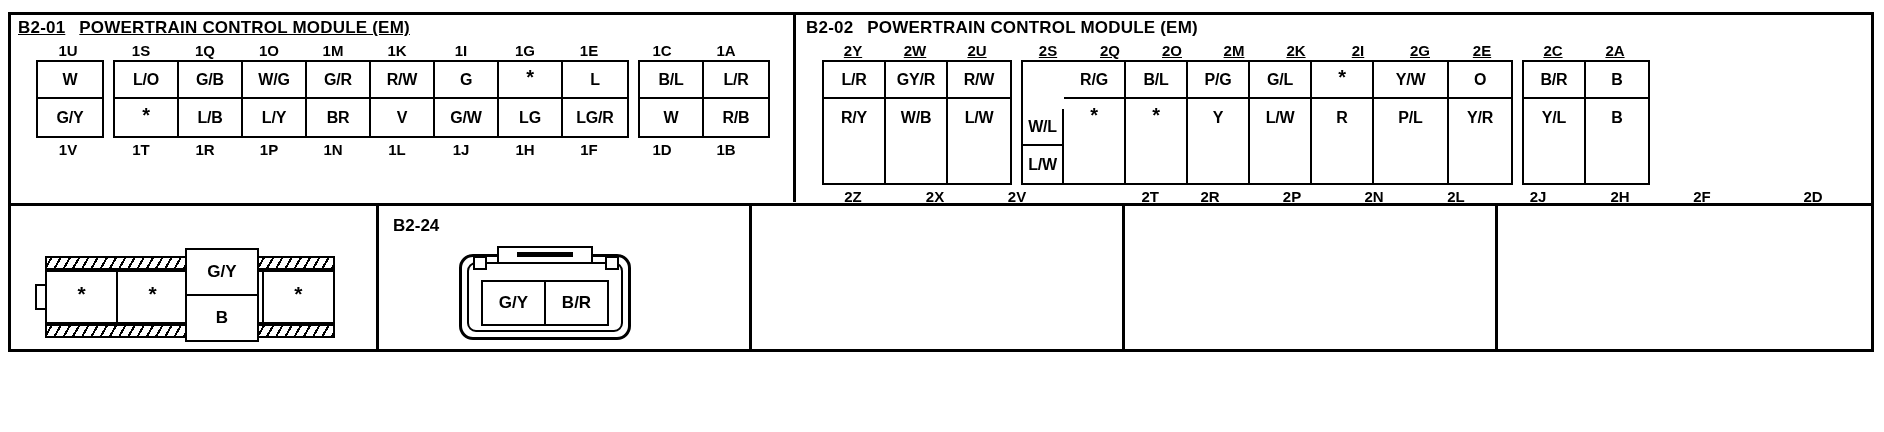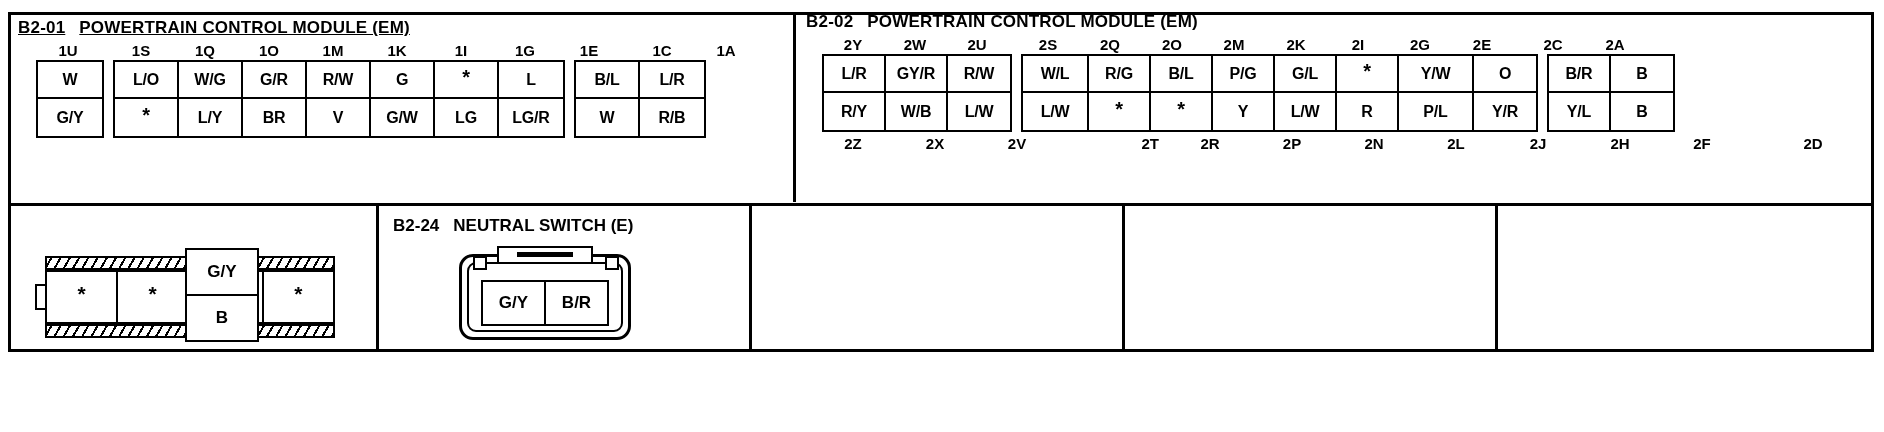--- a/index.html
+++ b/index.html
@@ -197,20 +197,24 @@
               <div class="cell">G/Y</div>
             </div>
           </div>
           <div class="grpgap" style="width: 9px;"></div>
           <div class="grp">
             <div class="col" style="width: 64px;">
               <div class="cell">L/O</div>
               <div class="cell star">*</div>
             </div>
             <div class="col" style="width: 64px;">
+              <div class="cell">G/B</div>
+              <div class="cell">L/B</div>
+            </div>
+            <div class="col" style="width: 64px;">
               <div class="cell">W/G</div>
               <div class="cell">L/Y</div>
             </div>
             <div class="col" style="width: 64px;">
               <div class="cell">G/R</div>
               <div class="cell">BR</div>
             </div>
             <div class="col" style="width: 64px;">
               <div class="cell">R/W</div>
               <div class="cell">V</div>
@@ -233,34 +237,49 @@
             <div class="col" style="width: 64px;">
               <div class="cell">B/L</div>
               <div class="cell">W</div>
             </div>
             <div class="col" style="width: 64px;">
               <div class="cell">L/R</div>
               <div class="cell">R/B</div>
             </div>
           </div>
         </div>
+        <div class="pinrow" style="margin-left: 22px; margin-top: 3px;">
+          <span class="pin" style="width: 64px;">1V</span>
+          <span class="gapcol" style="width: 9px;"></span>
+          <span class="pin" style="width: 64px;">1T</span>
+          <span class="pin" style="width: 64px;">1R</span>
+          <span class="pin" style="width: 64px;">1P</span>
+          <span class="pin" style="width: 64px;">1N</span>
+          <span class="pin" style="width: 64px;">1L</span>
+          <span class="pin" style="width: 64px;">1J</span>
+          <span class="pin" style="width: 64px;">1H</span>
+          <span class="pin" style="width: 64px;">1F</span>
+          <span class="gapcol" style="width: 9px;"></span>
+          <span class="pin" style="width: 64px;">1D</span>
+          <span class="pin" style="width: 64px;">1B</span>
+        </div>
       </div>
   </div>
 
   <div class="vdiv" style="left:793px;top:12px;height:190px;"></div>
 
-  <div class="panel" id="panel-b2-02" style="left:802px;top:12px;width:1065px;height:190px;">
+  <div class="panel" id="panel-b2-02" style="left:802px;top:18px;width:1065px;height:190px;">
 
     <div class="panel-hdr" style="margin-left:4px;">
       <span class="code">B2-02</span>
       <span class="name">POWERTRAIN CONTROL MODULE (EM)</span>
     </div>
 
     <div class="matrix" id="matrix-b2-02" style="margin-top:4px;">
-        <div class="pinrow" style="margin-left: 20px;">
+        <div class="pinrow" style="margin-left: 20px; text-decoration: underline;">
           <span class="pin" style="width: 62px;">2Y</span>
           <span class="pin" style="width: 62px;">2W</span>
           <span class="pin" style="width: 62px;">2U</span>
           <span class="gapcol" style="width: 9px;"></span>
           <span class="pin" style="width: 62px;">2S</span>
           <span class="pin" style="width: 62px;">2Q</span>
           <span class="pin" style="width: 62px;">2O</span>
           <span class="pin" style="width: 62px;">2M</span>
           <span class="pin" style="width: 62px;">2K</span>
           <span class="pin" style="width: 62px;">2I</span>
@@ -280,21 +299,21 @@
               <div class="cell">GY/R</div>
               <div class="cell">W/B</div>
             </div>
             <div class="col" style="width: 62px;">
               <div class="cell">R/W</div>
               <div class="cell">L/W</div>
             </div>
           </div>
           <div class="grpgap" style="width: 9px;"></div>
           <div class="grp">
-            <div class="col" style="width: 66px;">
+            <div class="col" style="width: 41px; margin-top: 47px;">
               <div class="cell">W/L</div>
               <div class="cell">L/W</div>
             </div>
             <div class="col" style="width: 62px;">
               <div class="cell">R/G</div>
               <div class="cell star">*</div>
             </div>
             <div class="col" style="width: 62px;">
               <div class="cell">B/L</div>
               <div class="cell star">*</div>
@@ -371,21 +390,20 @@
         <div class="ccell">B</div>
       </div>
     </div>
   </div>
 
   <div class="vdiv" style="left:376px;top:203px;height:146px;"></div>
 
   <div class="lowcell" style="left:379px;top:206px;width:370px;height:143px;">
     <div class="low-title">
       <span class="code">B2-24</span>
-      <span class="name">NEUTRAL SWITCH (E)</span>
     </div>
 
     <div class="neutral-wrap">
       <div class="n-outer"></div>
       <div class="n-inner"></div>
       <div class="n-latch"></div>
       <div class="n-latch-bar"></div>
       <div class="n-nub" style="left:14px;"></div>
       <div class="n-nub" style="left:146px;"></div>
       <div class="n-cells">

